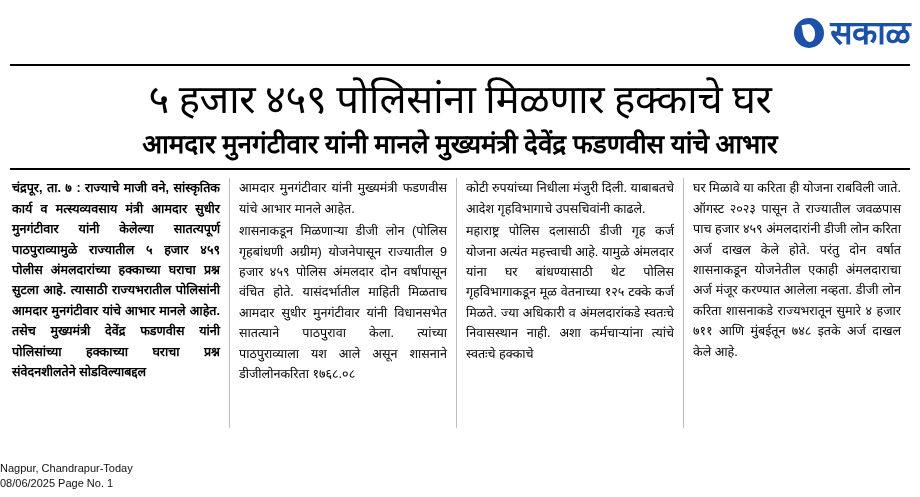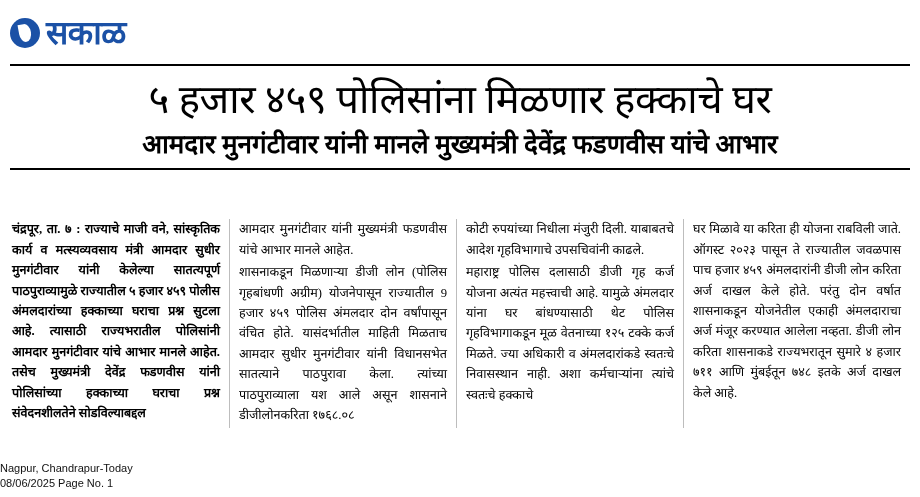--- a/index.html
+++ b/index.html
@@ -19,21 +19,21 @@
     width: 920px;
     height: 497px;
     box-sizing: border-box;
     padding: 0 10px;
   }
 
   
   .masthead {
     display: flex;
     align-items: center;
-    justify-content: flex-start;
+    justify-content: flex-end;
     height: 58px;
     padding-top: 8px;
     box-sizing: border-box;
   }
   .logo-wrap {
     display: flex;
     align-items: center;
     gap: 6px;
   }
   .logo-mark {
@@ -96,27 +96,26 @@
   
   .columns {
     display: flex;
     gap: 0;
     height: 250px;
   }
   .col {
     flex: 1 1 0;
     padding: 0 9px;
     box-sizing: border-box;
-    font-family: Liberation Serif, serif;
+    font-family: Liberation Sans, sans-serif;
     font-size: 12.6px;
     line-height: 1.62;
     text-align: justify;
     text-justify: inter-word;
     border-right: 1px solid #bdbdbd;
-    margin-top: 41px;
   }
   .col:last-child { border-right: none; }
   .col:first-child { padding-left: 2px; }
 
   .dateline {
     font-weight: bold;
   }
   .para {
     margin: 0 0 2px 0;
   }

